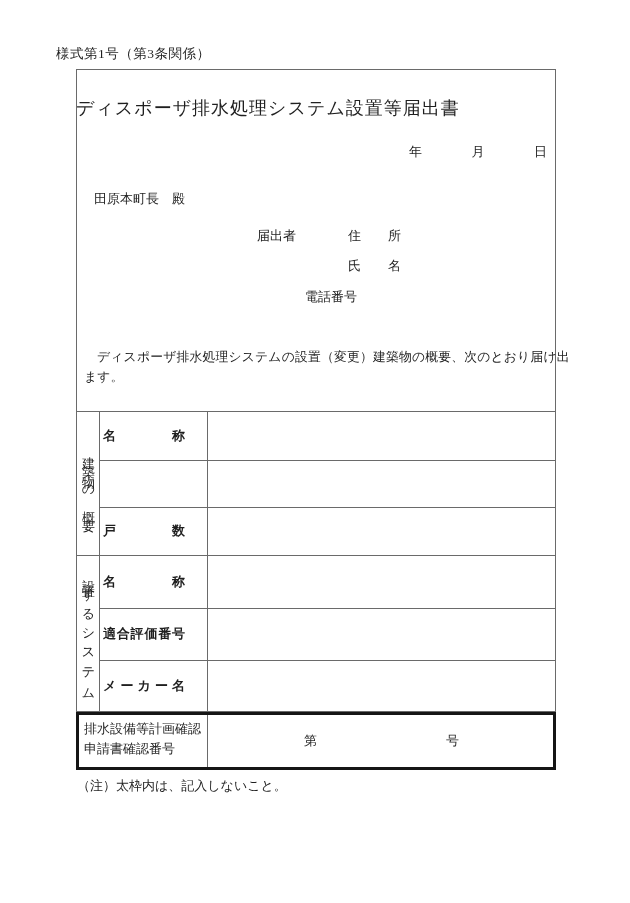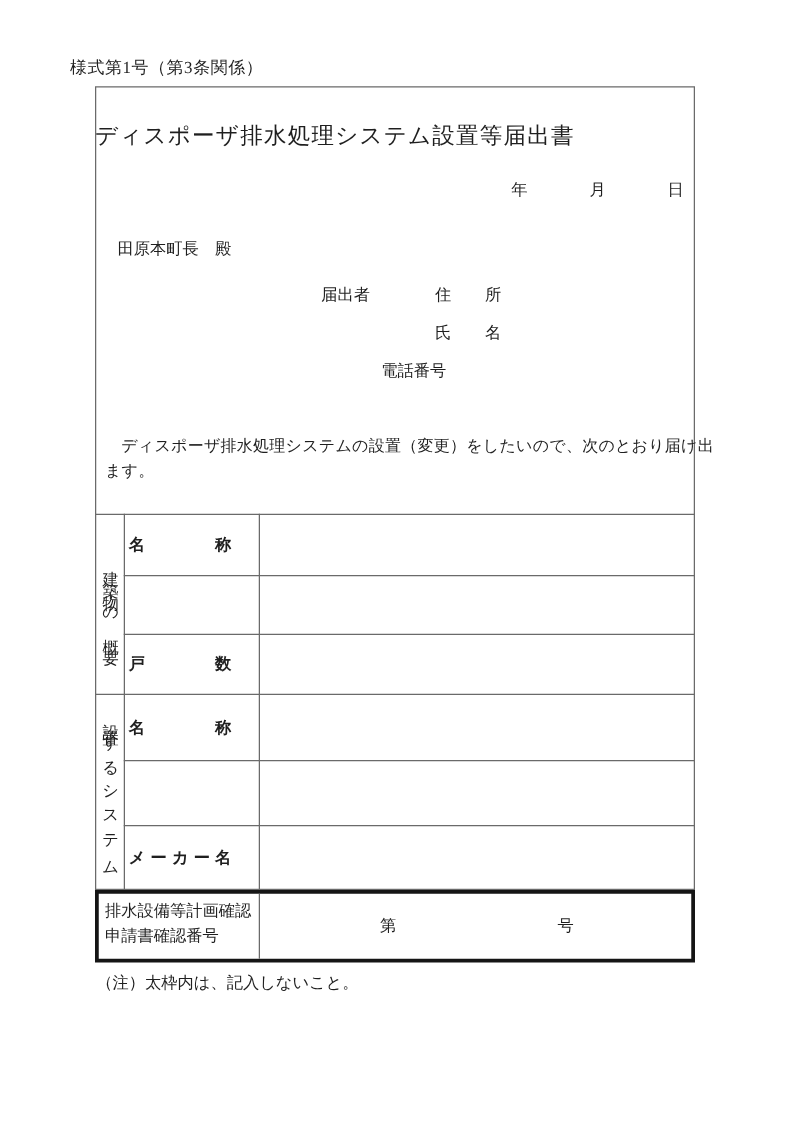--- a/index.html
+++ b/index.html
@@ -63,21 +63,21 @@
     <span>日</span>
   </div>
 
   <div class="addressee">田原本町長　殿</div>
 
   <div class="declarant-label">届出者</div>
   <div class="spread52" style="top:227px;">住所</div>
   <div class="spread52" style="top:257px;">氏名</div>
   <div class="phone-label">電話番号</div>
 
-  <div class="body-par">　ディスポーザ排水処理システムの設置（変更）をしたいので、次のとおり届け出
+  <div class="body-par">　ディスポーザ排水処理システムの設置（変更）建築物の概要、次のとおり届け出
 ます。</div>
 
   <div class="hline" style="left:76px; top:411px; width:480px;"></div>
   <div class="hline" style="left:99px; top:460px; width:457px;"></div>
   <div class="hline" style="left:99px; top:507px; width:457px;"></div>
   <div class="hline" style="left:76px; top:555px; width:480px;"></div>
   <div class="hline" style="left:99px; top:608px; width:457px;"></div>
   <div class="hline" style="left:99px; top:660px; width:457px;"></div>
   <div class="vline" style="left:99px; top:411px; height:301px;"></div>
   <div class="vline" style="left:207px; top:411px; height:301px;"></div>
@@ -86,20 +86,21 @@
   <div class="vgroup g2">設置するシステム</div>
 
   <div class="cell-label" style="top:411px; height:49px; line-height:49px;">名称</div>
   <div class="cell-value" style="top:411px; height:49px;"></div>
   <div class="cell-value" style="top:460px; height:47px;"></div>
   <div class="cell-label" style="top:507px; height:48px; line-height:48px;">戸数</div>
   <div class="cell-value" style="top:507px; height:48px;"></div>
 
   <div class="cell-label" style="top:555px; height:53px; line-height:53px;">名称</div>
   <div class="cell-value" style="top:555px; height:53px;"></div>
+  <div class="cell-label" style="top:608px; height:52px; line-height:52px;">適合評価番号</div>
   <div class="cell-value" style="top:608px; height:52px;"></div>
   <div class="cell-label" style="top:660px; height:52px; line-height:52px;">メーカー名</div>
   <div class="cell-value" style="top:660px; height:52px;"></div>
 
   <div class="thick-box"></div>
   <div class="vline" style="left:207px; top:715px; height:52px;"></div>
   <div class="conf-label">排水設備等計画確認
 申請書確認番号</div>
   <div class="conf-value">
     <div class="conf-spread">

